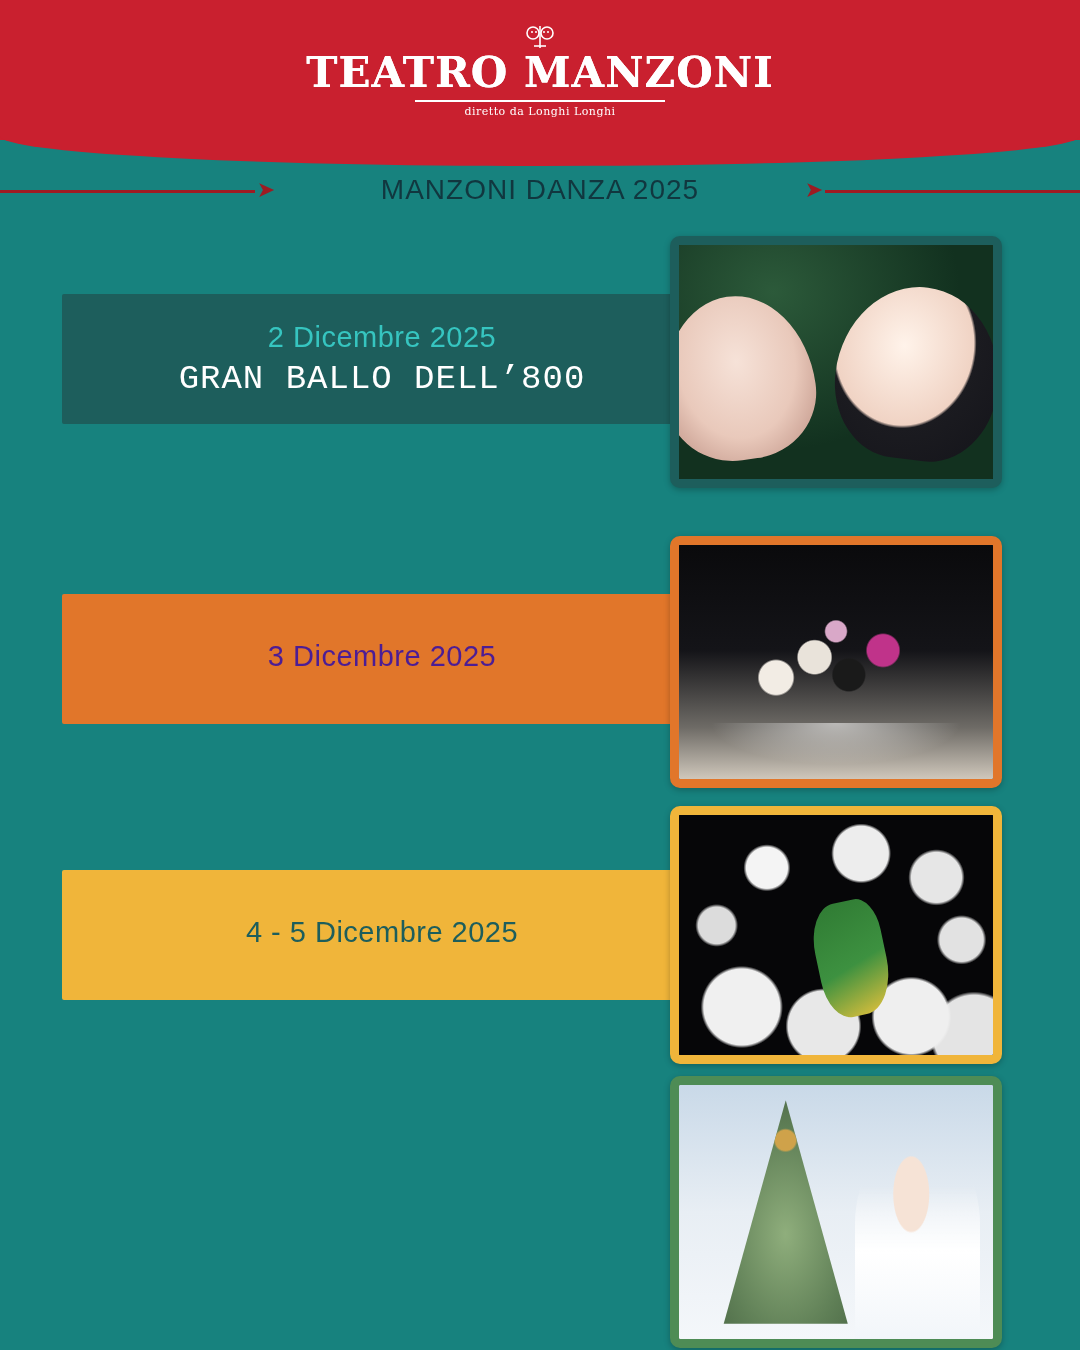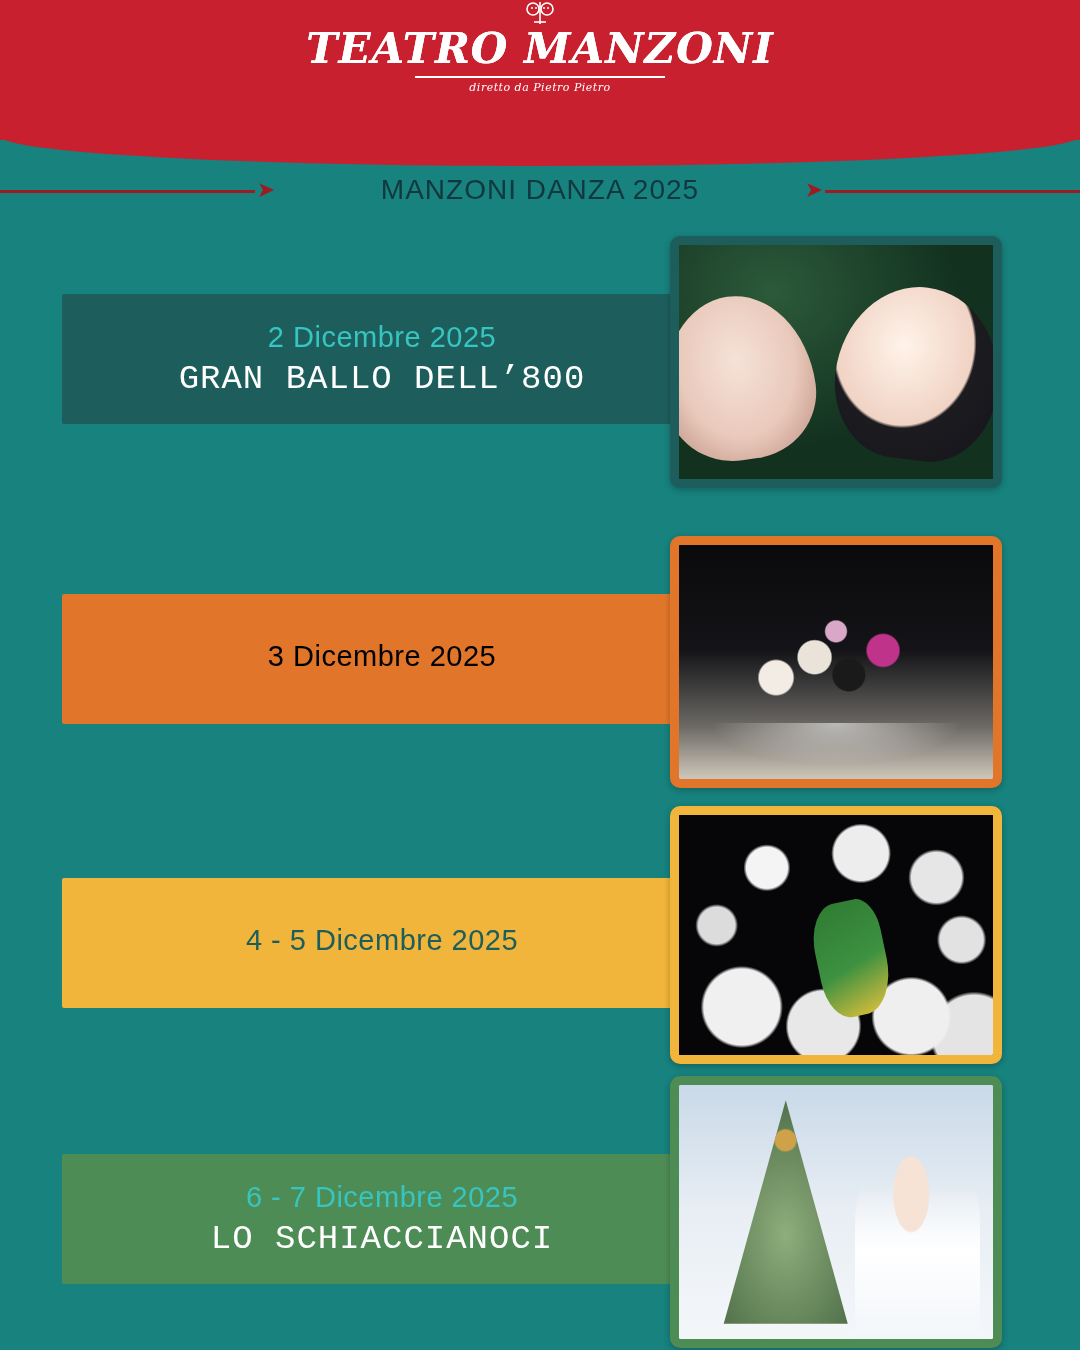--- a/index.html
+++ b/index.html
@@ -17,23 +17,22 @@
     background: #17827e;
   }
 
   
   .header {
     position: relative;
     width: 100%;
     height: 140px;
     background: #c9202f;
     display: flex;
-    align-items: flex-start;
+    align-items: center;
     justify-content: center;
-    font-style: italic;
   }
   .header::after {
     content: "";
     position: absolute;
     left: 0; right: 0; bottom: -26px;
     height: 30px;
     background: #c9202f;
     border-radius: 0 0 50% 50% / 0 0 100% 100%;
   }
   .logo-wrap {
@@ -157,25 +156,25 @@
   }
   .photo .inner { position: absolute; inset: 0; }
 
   
   .ev1 .bar   { top: 58px;  background: #1d5e5c; }
   .ev1 .date  { color: #36c5c0; }
   .ev1 .photo { top: 0; border-color: #1d5e5c; }
 
   
   .ev2 .bar   { top: 78px;  background: #e1762a; }
-  .ev2 .date  { color: #000000; }
+  .ev2 .date  { color: #4c1d95; }
   .ev2 .photo { top: 20px;  border-color: #e1762a; }
 
   
-  .ev3 .bar   { top: 82px;  background: #f0b53a; }
+  .ev3 .bar   { top: 74px;  background: #f0b53a; }
   .ev3 .date  { color: #1d5e5c; }
   .ev3 .photo { top: 10px; height: 258px; border-color: #f0b53a; }
 
   
   .ev4 .bar   { top: 78px;  background: #4e8c55; }
   .ev4 .date  { color: #36c5c0; }
   .ev4 .photo { top: 0; height: 272px; border-color: #4e8c55; }
 
   
   .ph1 { background:
@@ -276,21 +275,21 @@
     <div class="logo-wrap">
       <svg class="logo-crest" viewBox="0 0 40 26">
         <circle cx="13" cy="9" r="6" fill="none" stroke="#fff" stroke-width="1.6"></circle>
         <circle cx="27" cy="9" r="6" fill="none" stroke="#fff" stroke-width="1.6"></circle>
         <path d="M20 2 L20 24" stroke="#fff" stroke-width="1.6"></path>
         <path d="M11 8 h2 M15 8 h2 M23 8 h2 M27 8 h2" stroke="#fff" stroke-width="1.4"></path>
         <path d="M14 22 h12" stroke="#fff" stroke-width="1.6"></path>
       </svg>
       <div class="logo-title">TEATRO MANZONI</div>
       <div class="logo-rule"></div>
-      <div class="logo-sub">diretto da Pietro Pietro</div>
+      <div class="logo-sub">diretto da Longhi Longhi</div>
     </div>
   </div>
 
   <div class="section-title-row">
     <span class="title-line left"></span>
     <span class="title-cap left">➤</span>
     <h1 class="section-title">MANZONI DANZA 2025</h1>
     <span class="title-cap right">➤</span>
     <span class="title-line right"></span>
   </div>
@@ -319,23 +318,19 @@
     <div class="event ev3">
       <div class="bar">
         <div class="date">4 - 5 Dicembre 2025</div>
       </div>
       <div class="photo">
         <div class="inner ph3"></div>
       </div>
     </div>
 
     <div class="event ev4">
-      <div class="bar">
-        <div class="date">6 - 7 Dicembre 2025</div>
-        <div class="name">LO SCHIACCIANOCI</div>
-      </div>
       <div class="photo">
         <div class="inner ph4"></div>
       </div>
     </div>
 
   </div>
 </div>
 
 </body></html>

